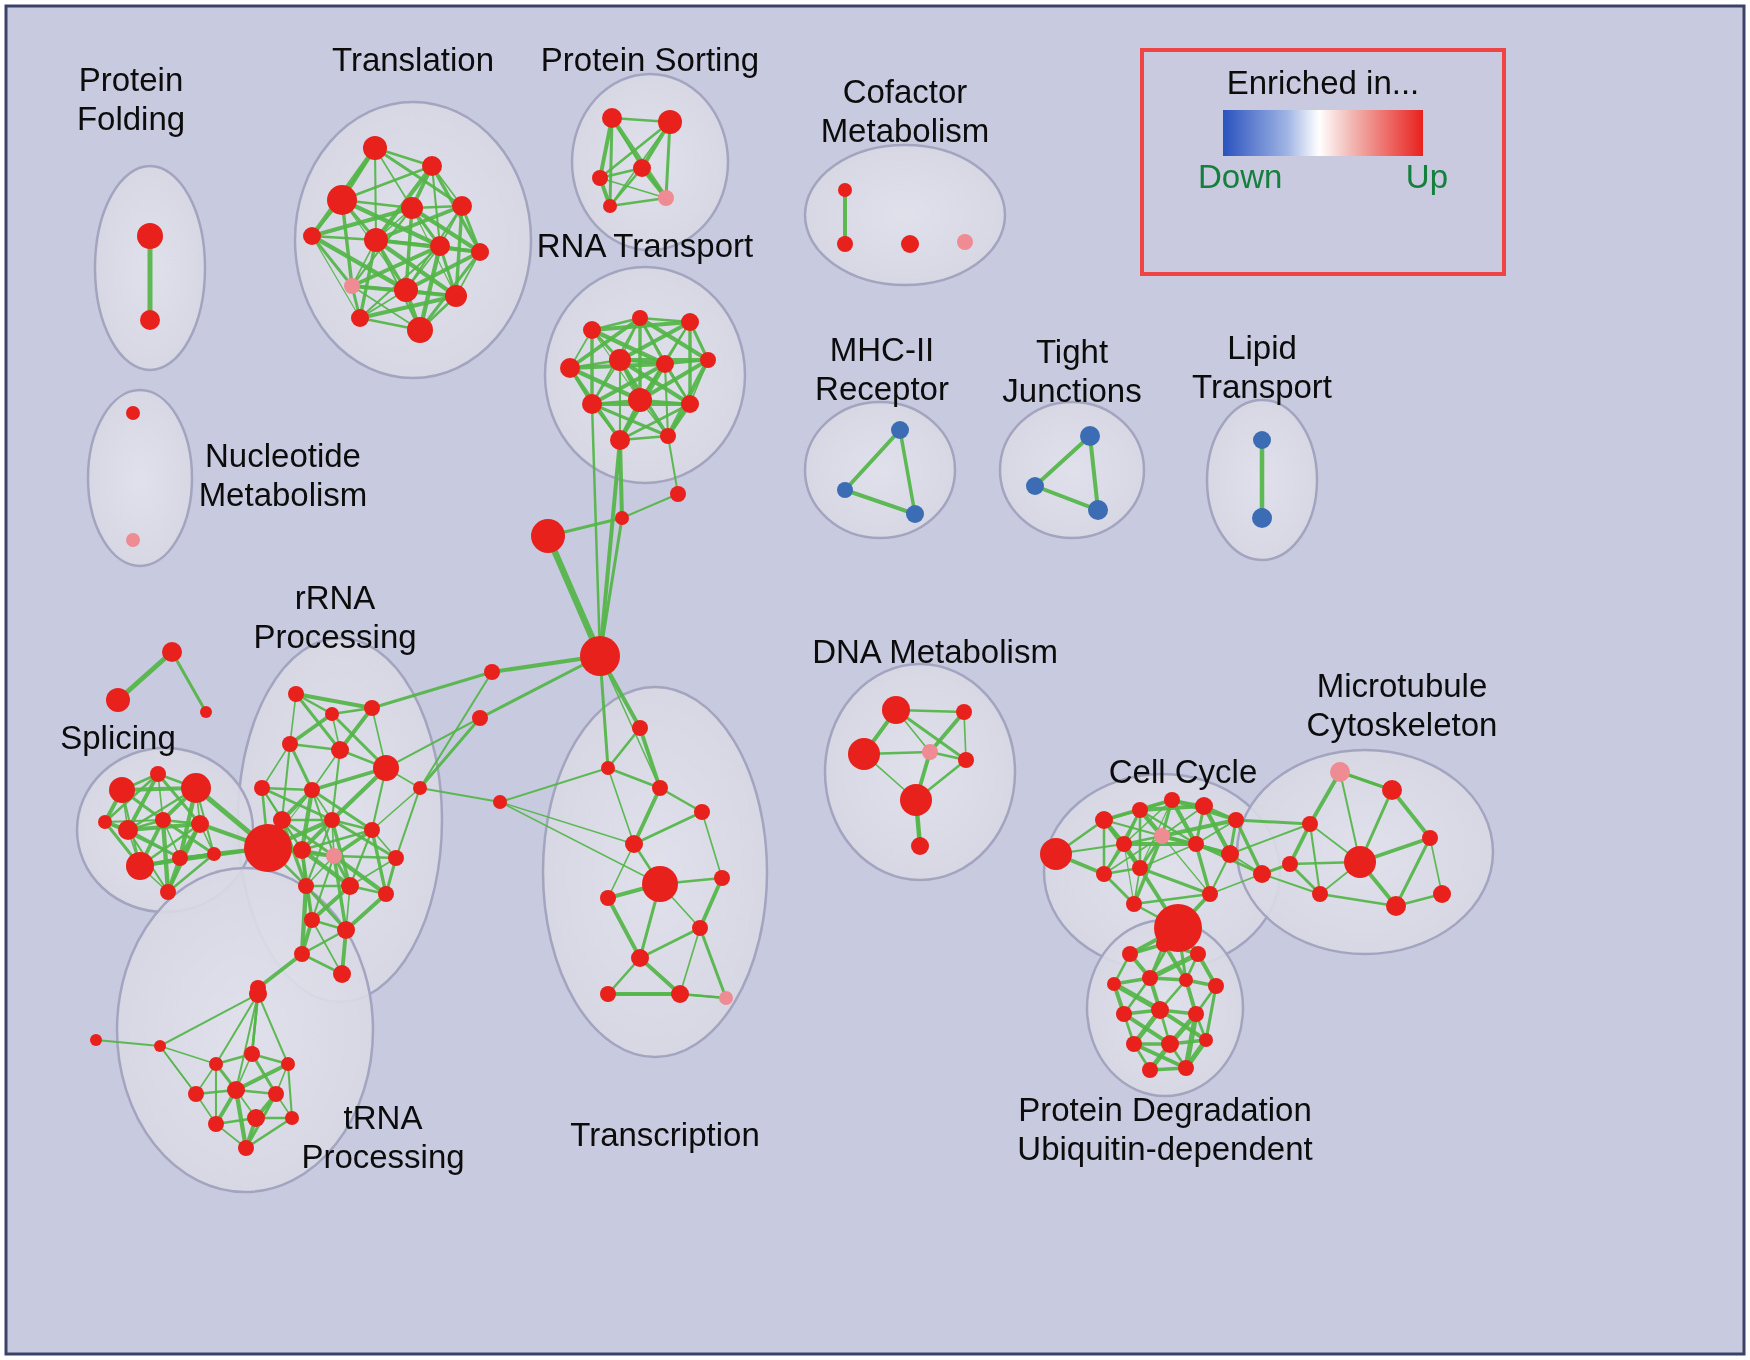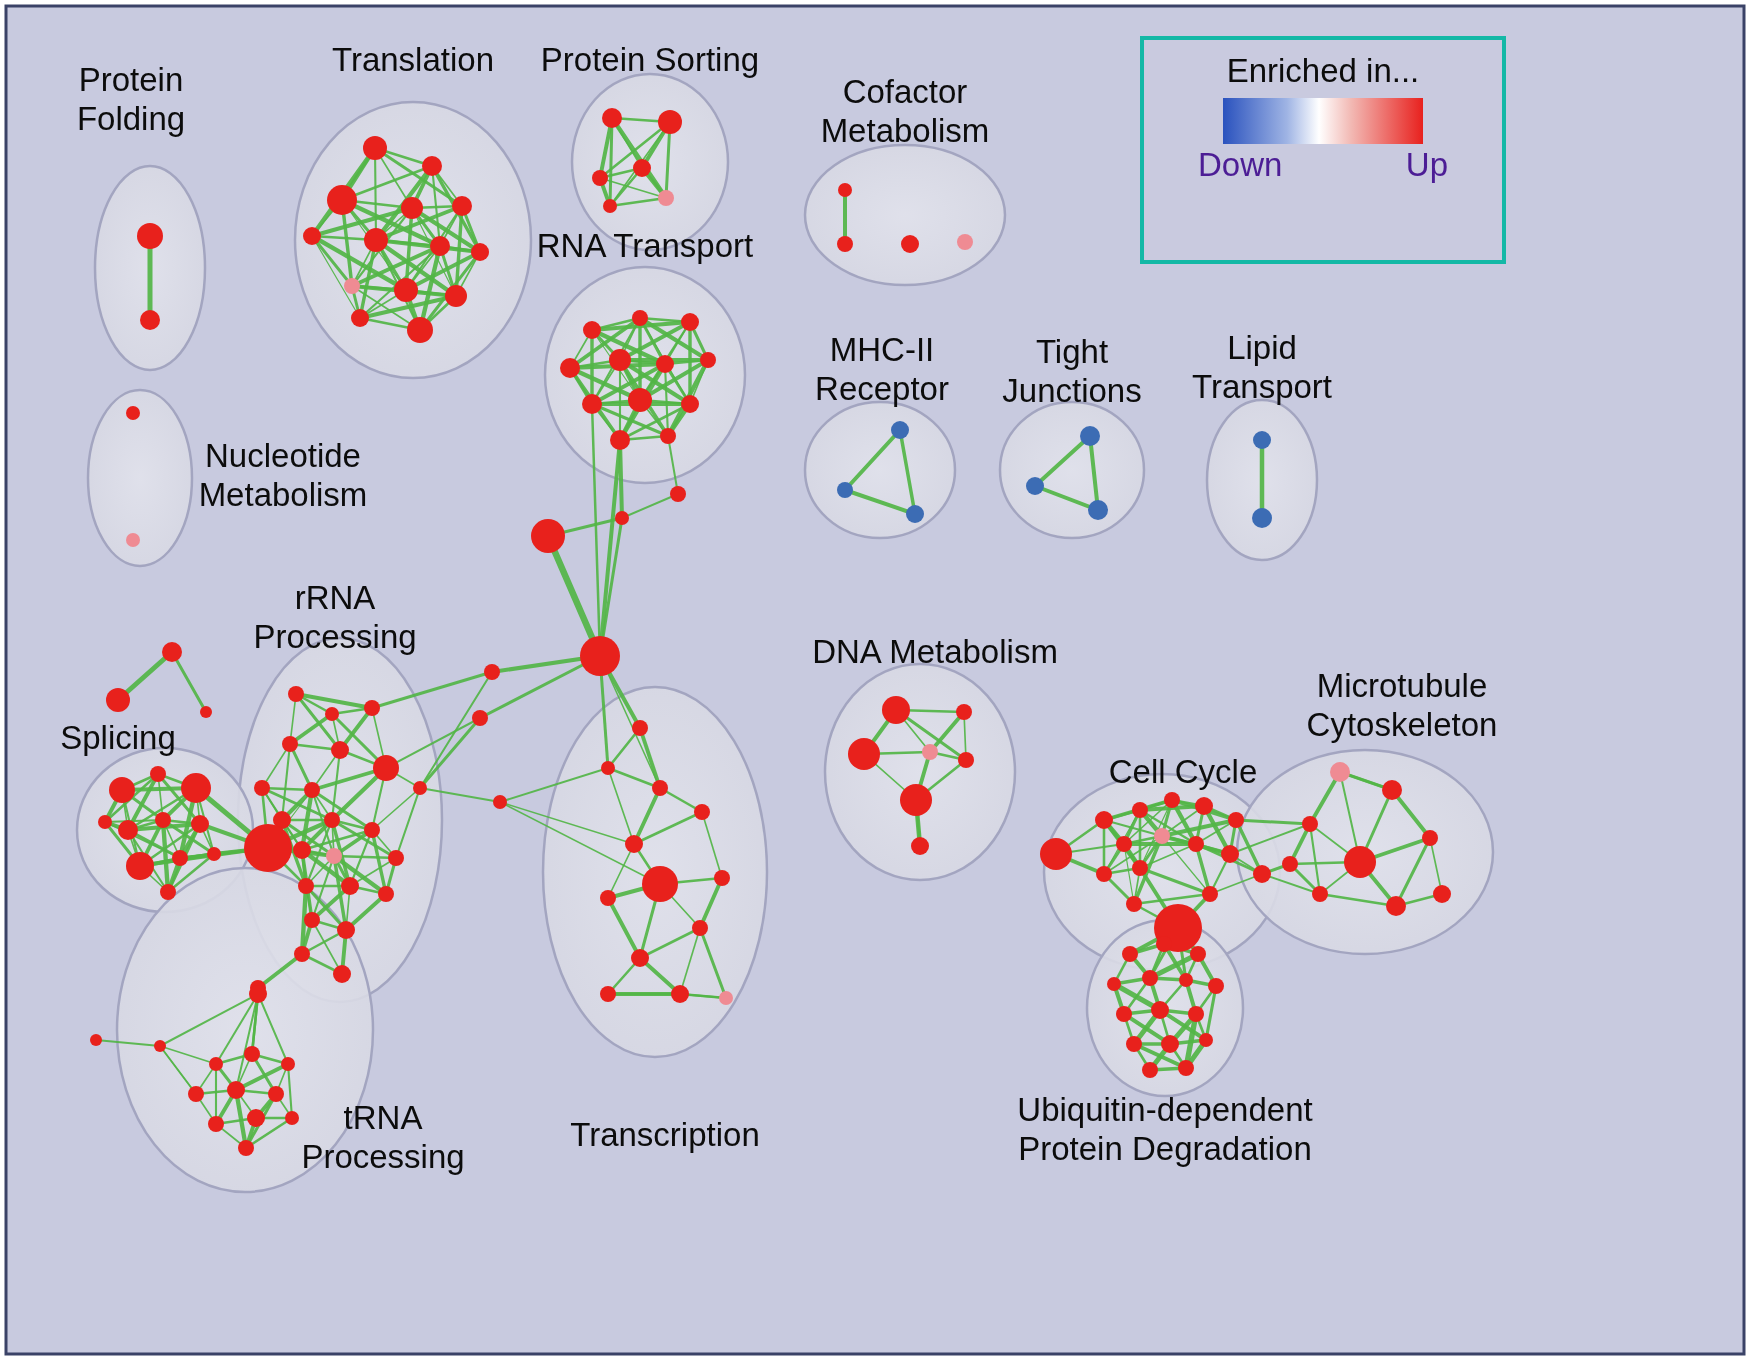--- a/index.html
+++ b/index.html
@@ -7,29 +7,29 @@
     width:1750px;height:1360px;position:relative;overflow:hidden;
     background:#ffffff;font-family:"Liberation Sans",sans-serif;
   }
   svg#net{position:absolute;left:0;top:0;}
   .cluster-label{
     position:absolute;transform:translateX(-50%);text-align:center;
     font-size:33px;line-height:39px;color:#0c0c0c;white-space:nowrap;
     pointer-events:none;
   }
   .legend{
-    position:absolute;left:1140px;top:36px;width:366px;height:228px;
-    border:4px solid #14b8a6;box-sizing:border-box;text-align:center;
+    position:absolute;left:1140px;top:48px;width:366px;height:228px;
+    border:4px solid #ef4444;box-sizing:border-box;text-align:center;
     background:rgba(202,203,224,0.35);
   }
   .legend-title{font-size:33px;margin-top:12px;color:#0c0c0c;}
   .legend-bar{width:200px;height:46px;margin:8px auto 0 auto;}
   .legend-scale{
     width:250px;margin:2px auto 16px auto;display:flex;
-    justify-content:space-between;font-size:33px;color:#4c1d95;
+    justify-content:space-between;font-size:33px;color:#15803d;
   }
   .legend-sub{font-size:26px;line-height:33px;color:#0c0c0c;}
   .legend-sub.first{margin-top:4px;}
 </style>
 </head>
 <body>
 
 <svg id="net" width="1750" height="1360" viewBox="0 0 1750 1360">
     <rect x="0" y="0" width="1750" height="1360" fill="#ffffff"></rect>
     <rect x="6" y="6" width="1738" height="1348" fill="#c8cadf" stroke="#3a4267" stroke-width="3"></rect>
@@ -761,22 +761,22 @@
       <div>DNA Metabolism</div>
     </div>
     <div class="cluster-label" style="left: 1183px; top: 752px;">
       <div>Cell Cycle</div>
     </div>
     <div class="cluster-label" style="left: 1402px; top: 666px;">
       <div>Microtubule</div>
       <div>Cytoskeleton</div>
     </div>
     <div class="cluster-label" style="left: 1165px; top: 1090px;">
+      <div>Protein Degradation</div>
       <div>Ubiquitin-dependent</div>
-      <div>Protein Degradation</div>
     </div>
   </div>
 
 <div class="legend">
   <div class="legend-title">Enriched in...</div>
   <div class="legend-bar" style="background: linear-gradient(to right, rgb(42, 82, 190), rgb(159, 180, 228) 32%, rgb(255, 255, 255) 48%, rgb(242, 185, 180) 64%, rgb(232, 33, 30));"></div>
   <div class="legend-scale">
     <span>Down</span>
     <span>Up</span>
   </div>

